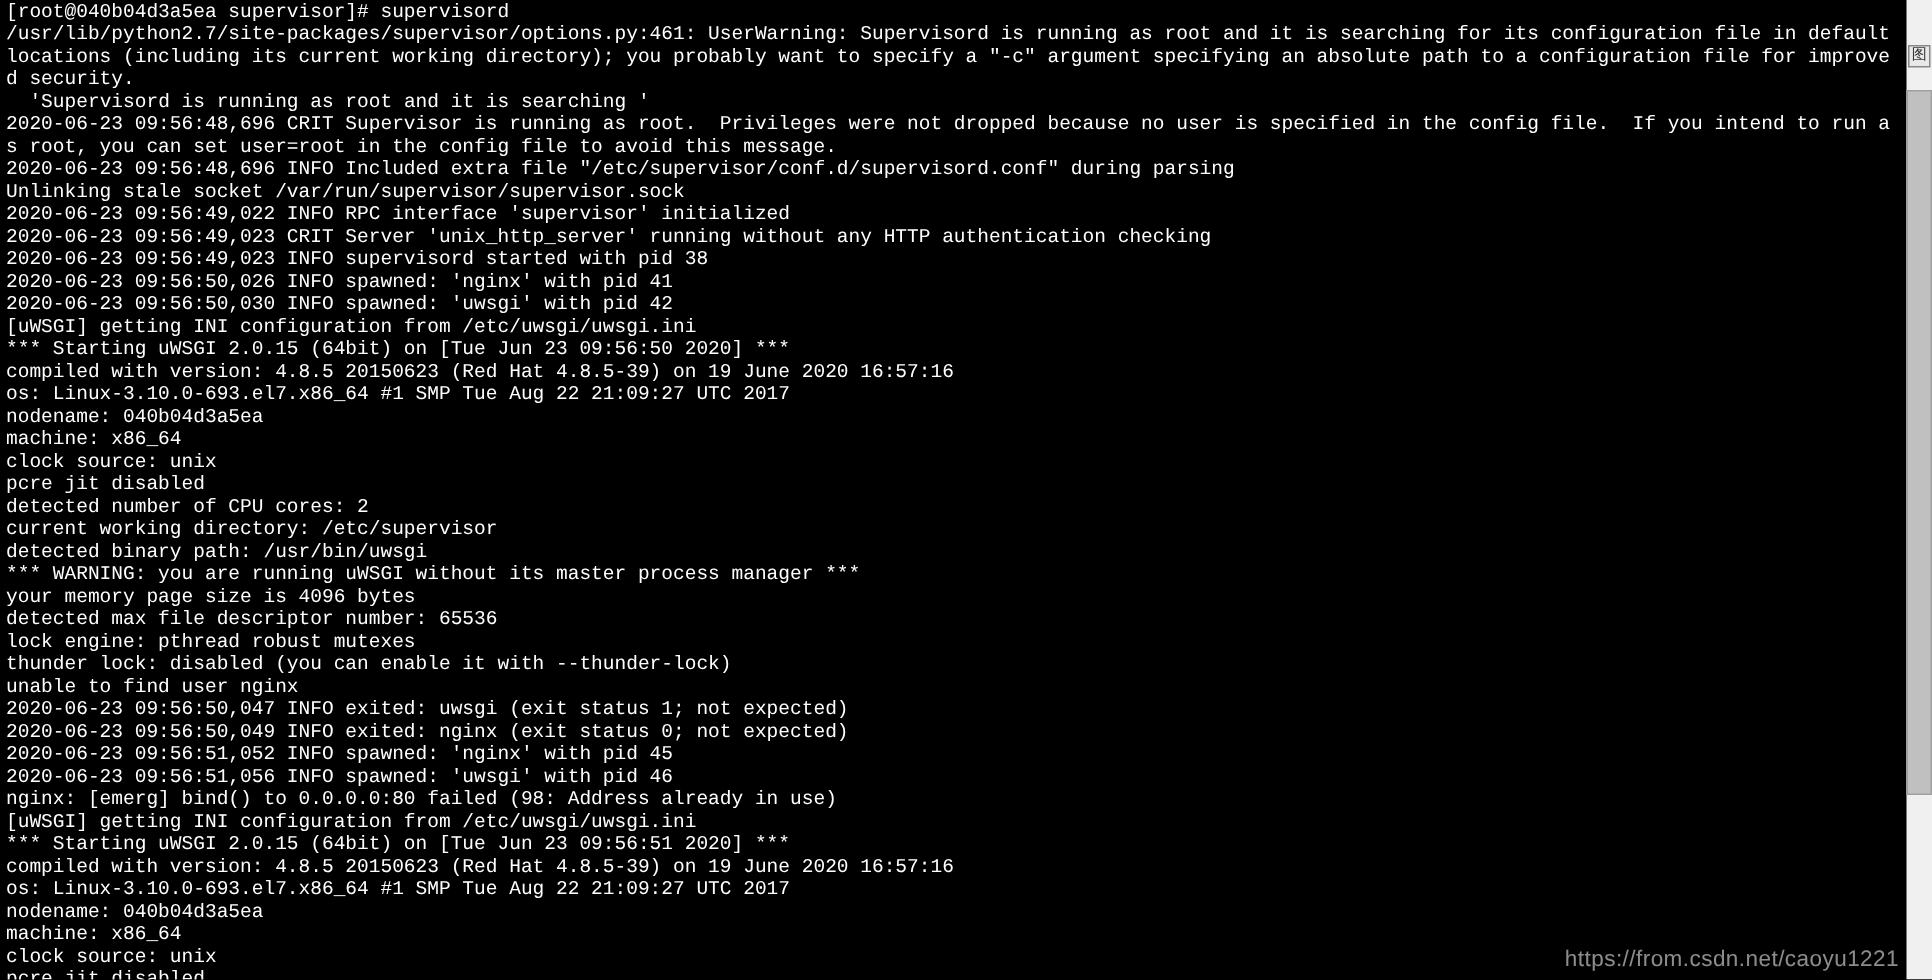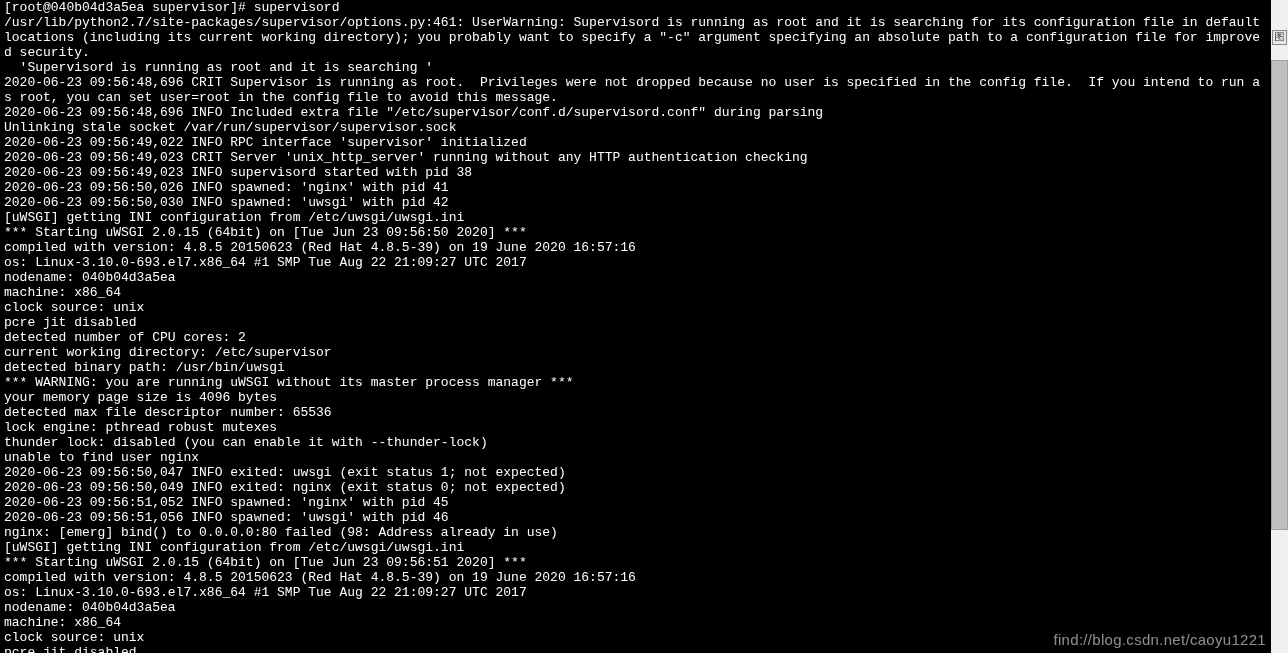--- a/index.html
+++ b/index.html
@@ -113,13 +113,13 @@
 machine: x86_64
 clock source: unix
 pcre jit disabled</div>
 
 <div class="scrollbar-track">
   <div class="scrollbar-thumb"></div>
 </div>
 
 <div class="corner-icon">图</div>
 
-<div class="watermark">find://blog.csdn.net/caoyu1221</div>
+<div class="watermark">https://from.csdn.net/caoyu1221</div>
 
 </body></html>

